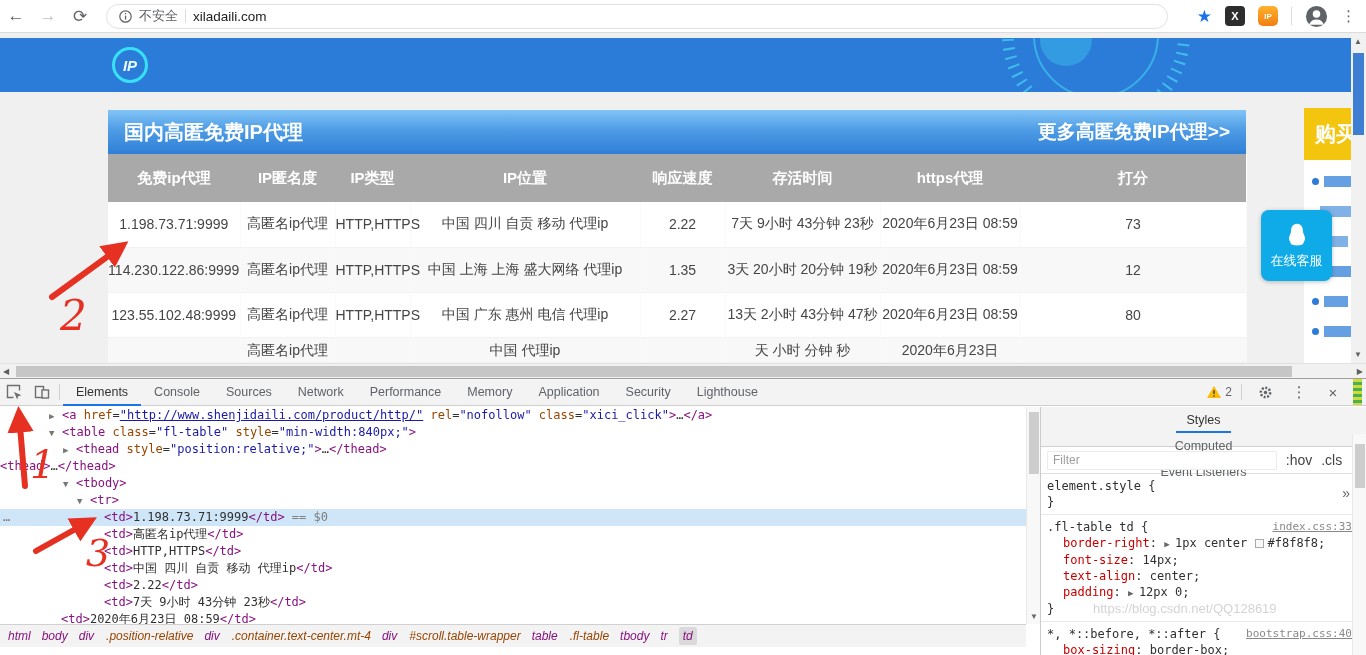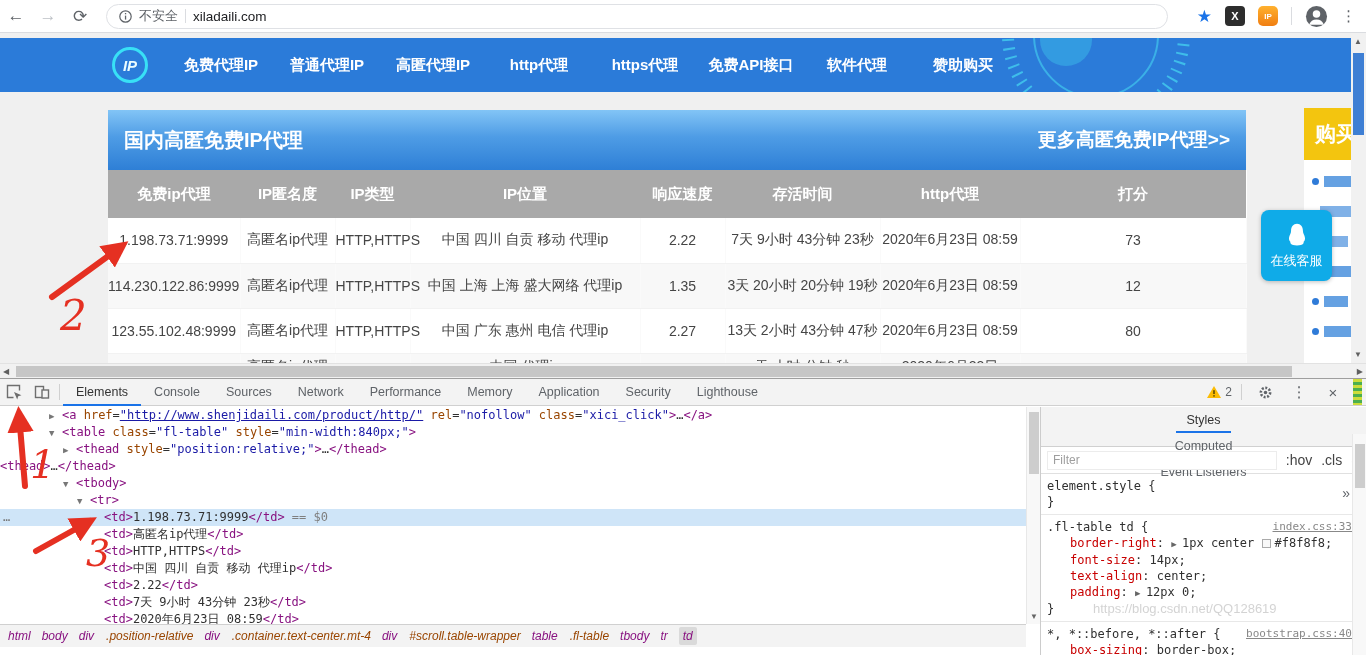--- a/index.html
+++ b/index.html
@@ -33,21 +33,21 @@
   .logo { margin-left:112px; width:36px; height:36px; border:3px solid #38e0f6; border-radius:50%;
     color:#eafcff; font-weight:bold; font-style:italic; font-size:15px; display:flex; align-items:center;
     justify-content:center; flex:none; position:relative; z-index:2; }
   .nav-menu { display:flex; margin-left:20px; position:relative; z-index:2; }
   .nav-item { width:106px; text-align:center; color:#fff; font-size:15px; font-weight:bold; cursor:pointer; }
   .auth-btns { position:absolute; right:136px; top:11px; display:flex; gap:17px; z-index:2; }
   .auth-btn { width:105px; height:32px; border:1px solid #fff; color:#fff; font-size:15px; font-weight:bold;
     text-align:center; line-height:30px; background:transparent; cursor:pointer; }
 
   .content-panel { position:absolute; left:108px; top:77px; width:1138px; }
-  .panel-title { height:60px; background:linear-gradient(180deg,#82c4f6 0%,#4e9ce5 45%,#2e7fd6 100%);
+  .panel-title { height:44px; background:linear-gradient(180deg,#82c4f6 0%,#4e9ce5 45%,#2e7fd6 100%);
     display:flex; justify-content:space-between; align-items:center; padding:0 16px; color:#fff; font-weight:bold; }
   .title-text { font-size:20px; }
   .more-link { font-size:19px; cursor:pointer; }
   table.proxy-table { width:1138px; border-collapse:collapse; table-layout:fixed; background:#fff; }
   .proxy-table th { background:#a9a9a9; color:#fff; font-size:15px; font-weight:bold; height:48px; text-align:center; }
   .proxy-table td { height:45px; font-size:14px; color:#454545; text-align:center;
     border-bottom:1px solid #f2f2f2; border-right:1px solid #fafafa; background:#fff; }
   .proxy-table tbody tr:nth-child(even) td { background:#f8f8f8; }
   .proxy-table tr.partial td { height:14px; line-height:24px; overflow:hidden; vertical-align:top; }
 
@@ -111,21 +111,21 @@
   .sp-filter input { flex:1; height:19px; border:1px solid #ececec; background:#fff; font-size:12px; padding:0 5px; color:#333;
     font-family:"Liberation Sans", sans-serif; }
   .sp-filter input::placeholder { color:#9e9e9e; }
   .sp-tgl { font-size:14px; color:#444; cursor:pointer; }
   .sp-plus { font-size:15px; color:#444; cursor:pointer; }
   .sp-rules { font-family:"DejaVu Sans Mono", monospace; font-size:12px; color:#303030; }
   .css-rule { padding:4px 14px 4px 6px; border-bottom:1px solid #e8e8e8; }
   .rule-head { display:flex; line-height:16px; }
   .rule-src { margin-left:auto; color:#888; text-decoration:underline; font-size:11px; cursor:pointer; }
   .css-prop { padding-left:16px; line-height:16px; }
-  .p-name { color:#c80000;margin-left:7px; }
+  .p-name { color:#c80000; }
   .p-arrow { color:#666; font-size:9px; }
   .p-swatch { display:inline-block; width:9px; height:9px; border:1px solid #aaa; background:#f8f8f8;
     margin:0 3px 0 1px; vertical-align:-1px; }
   .rule-close { line-height:16px; }
   .watermark { position:absolute; left:52px; top:194px; color:#c9c9c9; opacity:.8; font-size:13px; white-space:nowrap;
     font-family:"Liberation Sans", sans-serif; pointer-events:none; }
   .sp-scrollbar { position:absolute; right:0; top:27px; width:14px; height:222px; background:#f8f8f8; border-left:1px solid #e8e8e8; }
   .sp-thumb { position:absolute; left:2px; top:10px; width:10px; height:44px; background:#cdcdcd; }
 
   .annot { position:absolute; top:0; left:0; z-index:99; pointer-events:none; }
@@ -166,30 +166,20 @@
 </div>
 
 <div class="site">
   <div class="main-nav">
     <svg class="deco" width="330" height="160">
       <circle cx="180" cy="55" r="88" fill="none" stroke="#45d3f0" stroke-width="12" stroke-dasharray="2 7"></circle>
       <circle cx="180" cy="55" r="62" fill="none" stroke="#45d3f0" stroke-width="2" opacity=".8"></circle>
       <circle cx="150" cy="60" r="26" fill="#3fc9ec" opacity=".55"></circle>
     </svg>
     <div class="logo">IP</div>
-    <div class="nav-menu" id="nav-menu">
-        <div class="nav-item">免费代理IP</div>
-        <div class="nav-item">普通代理IP</div>
-        <div class="nav-item">高匿代理IP</div>
-        <div class="nav-item">http代理</div>
-        <div class="nav-item">https代理</div>
-        <div class="nav-item">免费API接口</div>
-        <div class="nav-item">软件代理</div>
-        <div class="nav-item">赞助购买</div>
-      </div>
   </div>
 
   <div class="content-panel">
     <div class="panel-title">
       <span class="title-text">国内高匿免费IP代理</span>
       <span class="more-link">更多高匿免费IP代理&gt;&gt;</span>
     </div>
     <table class="proxy-table">
       <colgroup>
         <col style="width:132px">
@@ -202,21 +192,21 @@
           <col style="width:226px">
       </colgroup>
       <thead>
           <tr id="table-head-row">
             <th>免费ip代理</th>
             <th>IP匿名度</th>
             <th>IP类型</th>
             <th>IP位置</th>
             <th>响应速度</th>
             <th>存活时间</th>
-            <th>http代理</th>
+            <th>https代理</th>
             <th>打分</th>
           </tr>
         </thead>
       <tbody id="table-body">
           <tr>
             <td>1.198.73.71:9999</td>
             <td>高匿名ip代理</td>
             <td>HTTP,HTTPS</td>
             <td>中国 四川 自贡 移动 代理ip</td>
             <td>2.22</td>
@@ -357,21 +347,21 @@
       <div class="dom-line" style="padding-left: 76px;"><span class="twisty">▶</span><span class="tk-tag">&lt;thead</span><span class="tk-attr"> style</span><span class="tk-plain">=</span><span class="tk-str">"position:relative;"</span><span class="tk-tag">&gt;</span><span class="tk-plain">…</span><span class="tk-tag">&lt;/thead&gt;</span></div>
       <div class="dom-line" style=""><span class="twisty">▶</span><span class="tk-tag">&lt;thead&gt;</span><span class="tk-plain">…</span><span class="tk-tag">&lt;/thead&gt;</span></div>
       <div class="dom-line" style="padding-left: 76px;"><span class="twisty">▼</span><span class="tk-tag">&lt;tbody&gt;</span></div>
       <div class="dom-line" style="padding-left: 90px;"><span class="twisty">▼</span><span class="tk-tag">&lt;tr&gt;</span></div>
       <div class="dom-line sel" style="padding-left: 104px;"><span class="gutter">…</span><span class="tk-tag">&lt;td&gt;</span><span class="tk-plain">1.198.73.71:9999</span><span class="tk-tag">&lt;/td&gt;</span><span class="tk-eq"> == $0</span></div>
       <div class="dom-line" style="padding-left: 104px;"><span class="tk-tag">&lt;td&gt;</span><span class="tk-plain">高匿名ip代理</span><span class="tk-tag">&lt;/td&gt;</span></div>
       <div class="dom-line" style="padding-left: 104px;"><span class="tk-tag">&lt;td&gt;</span><span class="tk-plain">HTTP,HTTPS</span><span class="tk-tag">&lt;/td&gt;</span></div>
       <div class="dom-line" style="padding-left: 104px;"><span class="tk-tag">&lt;td&gt;</span><span class="tk-plain">中国 四川 自贡 移动 代理ip</span><span class="tk-tag">&lt;/td&gt;</span></div>
       <div class="dom-line" style="padding-left: 104px;"><span class="tk-tag">&lt;td&gt;</span><span class="tk-plain">2.22</span><span class="tk-tag">&lt;/td&gt;</span></div>
       <div class="dom-line" style="padding-left: 104px;"><span class="tk-tag">&lt;td&gt;</span><span class="tk-plain">7天 9小时 43分钟 23秒</span><span class="tk-tag">&lt;/td&gt;</span></div>
-      <div class="dom-line" style="padding-left: 104px;"><span class="tk-tag">&lt;td&gt;</span><span class="tk-plain">2020年6月23日 08:59</span><span class="tk-tag">&lt;/td&gt;</span></div>
+      <div class="dom-line" style="padding-left: 61px;"><span class="tk-tag">&lt;td&gt;</span><span class="tk-plain">2020年6月23日 08:59</span><span class="tk-tag">&lt;/td&gt;</span></div>
     </div>
 
   <div class="elements-scrollbar">
     <div class="el-thumb"></div>
     <span class="el-down">▼</span>
   </div>
 
   <div class="crumbs" id="crumbs">
       <span class="crumb"><span class="tag">html</span></span>
       <span class="crumb"><span class="tag">body</span></span>

